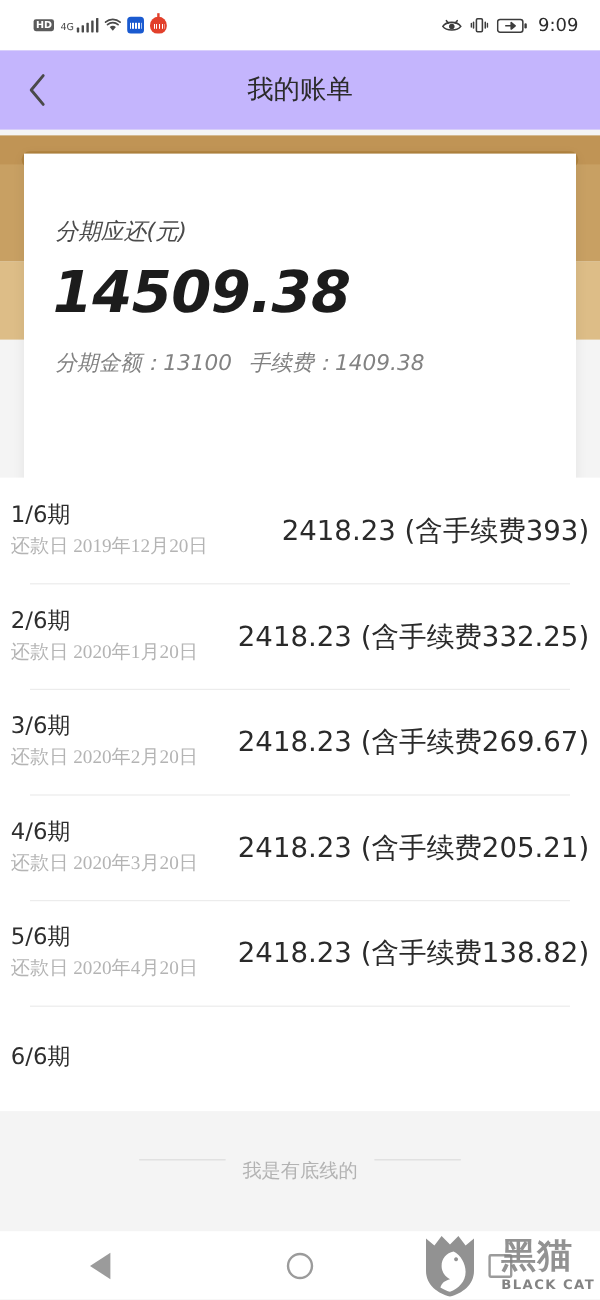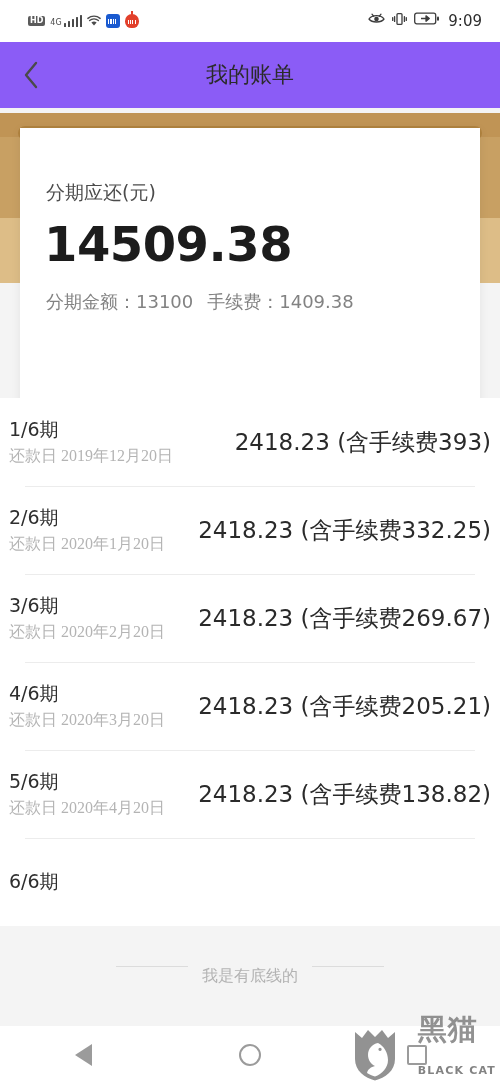--- a/index.html
+++ b/index.html
@@ -11,21 +11,21 @@
   }
   .phone { position:relative; width:500px; height:1083px; background:#f4f4f4; }
 
   
   .statusbar{
     position:absolute; top:0; left:0; width:500px; height:42px;
     background:#ffffff; display:flex; align-items:center;
     padding:0 18px; color:#3c3c3c;
   }
   .sb-left{ display:flex; align-items:center; gap:5px; margin-left:10px;}
-  .sb-right{ margin-left:auto; display:flex; align-items:flex-start; gap:7px; }
+  .sb-right{ margin-left:auto; display:flex; align-items:center; gap:7px; }
   .hd-badge{
     font-size:8px; font-weight:bold; color:#fff; background:#5b5b5b;
     border-radius:2px; padding:1px 2px; letter-spacing:0; line-height:1.1;
   }
   .net{ display:flex; align-items:flex-end; gap:1px; }
   .net .lbl{ font-size:8px; color:#4a4a4a; margin-right:1px; line-height:1;}
   .bars{ display:flex; align-items:flex-end; gap:1.5px; }
   .bars i{ display:block; width:2.5px; background:#4a4a4a; border-radius:.5px;}
   .bars i:nth-child(1){height:4px}
   .bars i:nth-child(2){height:6px}
@@ -47,34 +47,34 @@
   .app-red::after{
     content:""; position:absolute; left:2.5px; top:6px; width:9px; height:4px;
     background:repeating-linear-gradient(90deg,#fff 0 1px,transparent 1px 2.2px);
   }
   .eye svg, .vib svg, .batt svg{ display:block; }
   .clock{ font-size:15px; color:#2d2d2d; margin-left:1px; letter-spacing:0; }
 
   
   .titlebar{
     position:absolute; top:42px; left:0; width:500px; height:66px;
-    background:#8b5cf6; display:flex; align-items:center;
+    background:#c4b5fd; display:flex; align-items:center;
   }
   .backbtn{
     width:62px; height:66px; display:flex; align-items:center; justify-content:center;
     cursor:pointer;
   }
   .backbtn svg{ display:block; }
   .pagetitle{
     position:absolute; left:0; width:500px; text-align:center;
     font-size:22px; color:#2b2b2b; pointer-events:none;
   }
 
   
-  .cardzone{ position:absolute; top:108px; left:0; width:460px; height:290px; }
+  .cardzone{ position:absolute; top:108px; left:0; width:460px; height:290px;font-style:italic; }
   .goldband{
     position:absolute; top:5px; left:0; width:500px; height:105px;
     background:#c8a063;
   }
   .goldband2{
     position:absolute; top:110px; left:0; width:500px; height:65px;
     background:#ddbd87;
   }
   .goldtop-dark{
     position:absolute; top:5px; left:0; width:500px; height:24px;
@@ -160,21 +160,21 @@
   .nav-sq{ width:20px; height:20px; border:2px solid #9b9b9b; border-radius:2px; }
 
   
   .watermark{
     position:absolute; right:4px; bottom:2px;
     display:flex; align-items:flex-end; gap:22px; opacity:.85;
   }
   .wm-shield{ width:42px; height:52px; display:block; }
   .wm-txt{ display:flex; flex-direction:column; align-items:flex-start; padding-bottom:4px;}
   .wm-cn{ font-size:29px; font-weight:bold; color:#7f7f7f; line-height:.95; letter-spacing:1px;}
-  .wm-en{ font-size:11px; font-weight:bold; color:#6e6e6e; letter-spacing:1.2px; margin-top:20px;}
+  .wm-en{ font-size:11px; font-weight:bold; color:#6e6e6e; letter-spacing:1.2px; margin-top:3px;}
 </style>
 </head>
 <body>
 
 <div class="phone">
 
   <div class="statusbar">
     <div class="sb-left">
       <span class="hd-badge">HD</span>
       <span class="net">

